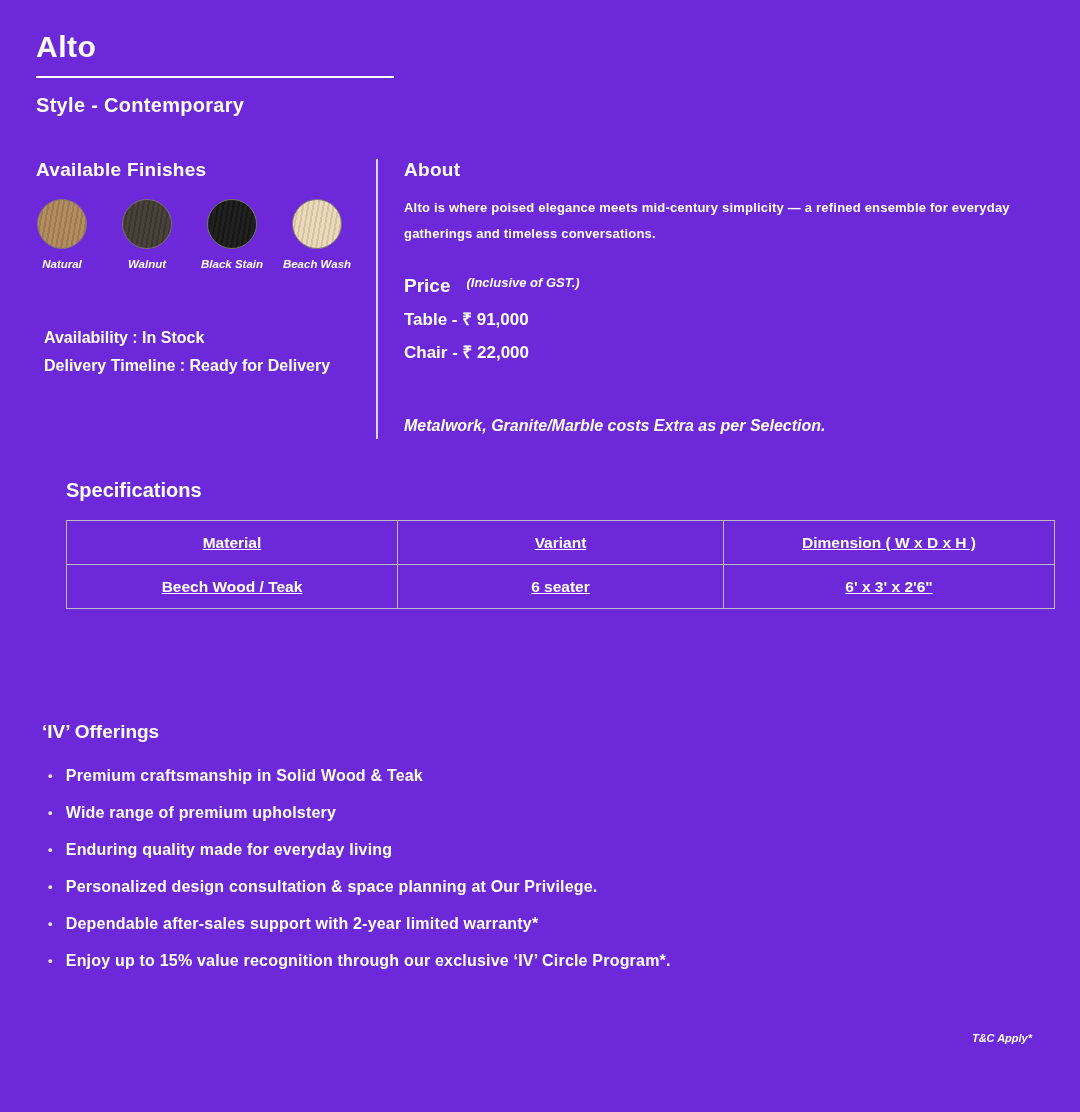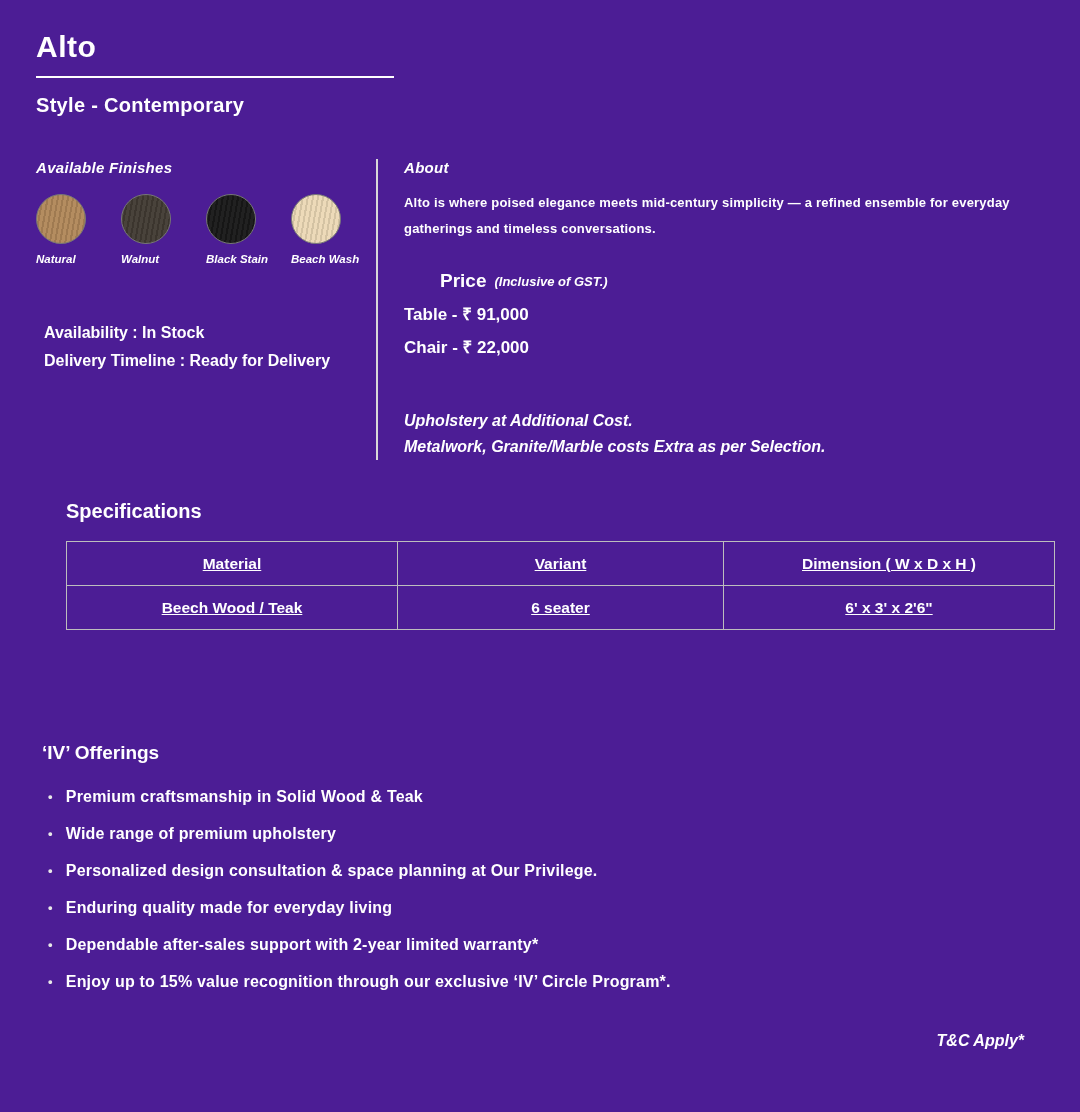--- a/index.html
+++ b/index.html
@@ -6,21 +6,21 @@
     margin: 0;
     padding: 0;
     background: #000000;
     color: #ffffff;
     font-family: "Liberation Sans", sans-serif;
   }
   .page {
     position: relative;
     width: 1080px;
     height: 1112px;
-    background: #4c1d95;
+    background: #6d28d9;
     box-sizing: border-box;
     padding: 24px 44px 0 36px;
     overflow: hidden;
   }
   
   .title {
     font-size: 30px;
     font-weight: bold;
     letter-spacing: 0.5px;
     margin: 0;
@@ -50,36 +50,35 @@
   }
   .divider {
     width: 2px;
     background: #d8d8d8;
   }
   .right-col {
     padding-left: 26px;
     flex: 1;
   }
   .section-heading {
-    font-size: 15px;
+    font-size: 19px;
     font-weight: bold;
     margin: 0 0 14px 0;
     letter-spacing: 0.3px;
-    font-style: italic;
   }
   
   .swatch-row {
     display: flex;
     gap: 33px;
     margin-top: 18px;
   }
   .swatch {
     display: flex;
     flex-direction: column;
-    align-items: flex-start;
+    align-items: center;
     width: 52px;
   }
   .swatch-circle {
     width: 50px;
     height: 50px;
     border-radius: 50%;
     border: 1px solid #777777;
     box-sizing: border-box;
     background-image: repeating-linear-gradient(100deg, rgba(0,0,0,0.10) 0 2px, rgba(255,255,255,0.04) 2px 5px);
   }
@@ -111,23 +110,22 @@
     font-size: 13px;
     font-weight: bold;
     line-height: 26px;
     margin: 0;
     max-width: 625px;
     letter-spacing: 0.2px;
   }
   .price-heading-row {
     margin-top: 28px;
     display: flex;
-    align-items: center;
-    gap: 8px;
-    margin-left: 36px;
+    align-items: flex-start;
+    gap: 16px;
   }
   .price-label {
     font-size: 19px;
     font-weight: bold;
   }
   .price-note {
     font-size: 13px;
     font-weight: bold;
     font-style: italic;
   }
@@ -190,23 +188,23 @@
   ul.offerings-list li::before {
     content: "•";
     font-size: 13px;
     color: #e8e8e8;
     margin-right: 13px;
     position: relative;
     top: -1px;
   }
   .tc-note {
     position: absolute;
-    right: 56px;
+    right: 48px;
     top: 1032px;
-    font-size: 16px;
+    font-size: 11px;
     font-weight: bold;
     font-style: italic;
   }
 </style>
 </head>
 <body>
 
 <div class="page">
 
   <header>
@@ -253,21 +251,20 @@
       <p class="about-text">Alto is where poised elegance meets mid-century simplicity — a refined ensemble for everyday gatherings and timeless conversations.</p>
 
       <div class="price-heading-row">
         <span class="price-label">Price</span>
         <span class="price-note">(Inclusive of GST.)</span>
       </div>
       <p class="price-line">Table - ₹ 91,000</p>
       <p class="price-line">Chair - ₹ 22,000</p>
 
       <div class="extra-block">
-        <p>Upholstery at Additional Cost.</p>
         <p>Metalwork, Granite/Marble costs Extra as per Selection.</p>
       </div>
     </div>
 
   </section>
 
   <section class="specs-section">
     <h3 class="specs-heading">Specifications</h3>
     <table class="spec-table">
       <thead>
@@ -285,22 +282,22 @@
         </tr>
       </tbody>
     </table>
   </section>
 
   <section class="offerings-section">
     <h3 class="offerings-heading">‘IV’ Offerings</h3>
     <ul class="offerings-list">
       <li>Premium craftsmanship in Solid Wood &amp; Teak</li>
       <li>Wide range of premium upholstery</li>
+      <li>Enduring quality made for everyday living</li>
       <li>Personalized design consultation &amp; space planning at Our Privilege.</li>
-      <li>Enduring quality made for everyday living</li>
       <li>Dependable after-sales support with 2-year limited warranty*</li>
       <li>Enjoy up to 15% value recognition through our exclusive ‘IV’ Circle Program*.</li>
     </ul>
   </section>
 
   <div class="tc-note">T&amp;C Apply*</div>
 
 </div>
 
 </body></html>

